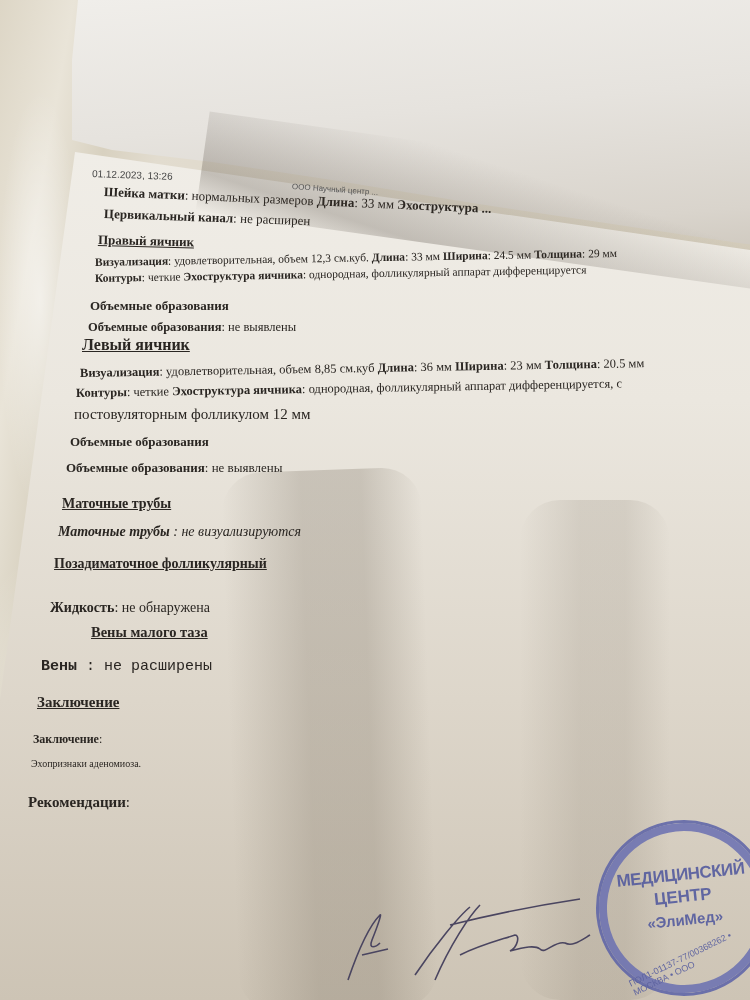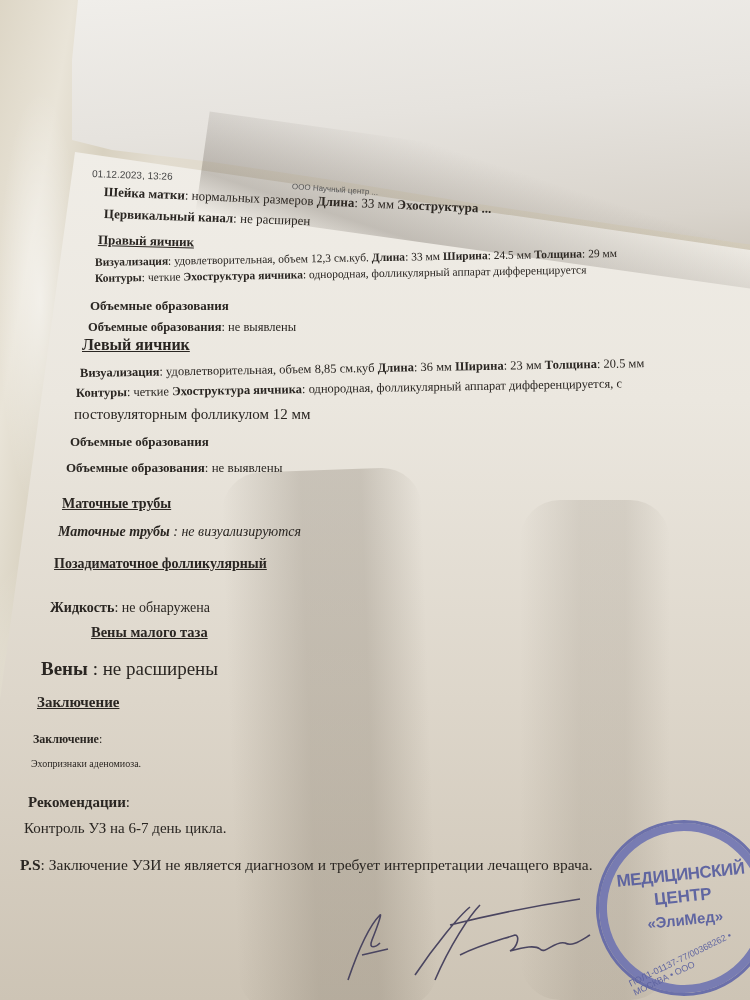--- a/index.html
+++ b/index.html
@@ -120,38 +120,34 @@
   <div class="line" style="left:58px;top:524px;font-size:14px;font-style:italic;">
     <span class="b">Маточные трубы</span><span> : не визуализируются</span>
   </div>
 
   <div class="line b u" style="left:54px;top:556px;font-size:14px;">Позадиматочное фолликулярный</div>
   <div class="line" style="left:50px;top:600px;font-size:14px;">
     <span class="b">Жидкость</span>: <span>не обнаружена</span>
   </div>
 
   <div class="line b u" style="left:45px;top:624px;font-size:14.5px;margin-left:46px;">Вены малого таза</div>
-  <div class="line" style="left:41px;top:658px;font-size:19px;">
+  <div class="line" style="left:41px;top:658px;font-size:15px;font-family:Liberation Mono, monospace;">
     <span class="b">Вены</span><span> : не расширены</span>
   </div>
 
   <div class="line b u" style="left:37px;top:694px;font-size:15px;">Заключение</div>
   <div class="line" style="left:33px;top:732px;font-size:12px;">
     <span class="b">Заключение</span>:
   </div>
   <div class="line" style="left:31px;top:758px;font-size:10px;">Эхопризнаки аденомиоза.</div>
 
   <div class="line" style="left:28px;top:794px;font-size:15px;">
     <span class="b">Рекомендации</span>:
   </div>
-  <div class="line" style="left:24px;top:820px;font-size:15px;">Контроль УЗ на 6-7 день цикла.</div>
 
-  <div class="line" style="left:20px;top:856px;font-size:15.5px;">
-    <span class="b">P.S</span>: <span>Заключение УЗИ не является диагнозом и требует интерпретации лечащего врача.</span>
-  </div>
 </div>
 
 <div class="curl"></div>
 <div class="curl-shade"></div>
 <div class="line" style="position:absolute;left:292px;top:182px;font-size:8px;color:#555;font-family:'Liberation Sans',sans-serif;transform:rotate(4deg);">ООО Научный центр ...</div>
 
 <div class="stamp">
   <div class="center" style="top:42px;font-size:17px;letter-spacing:-0.5px;">МЕДИЦИНСКИЙ</div>
   <div class="center" style="top:64px;font-size:17px;">ЦЕНТР</div>
   <div class="center" style="top:88px;font-size:15px;">«ЭлиМед»</div>

